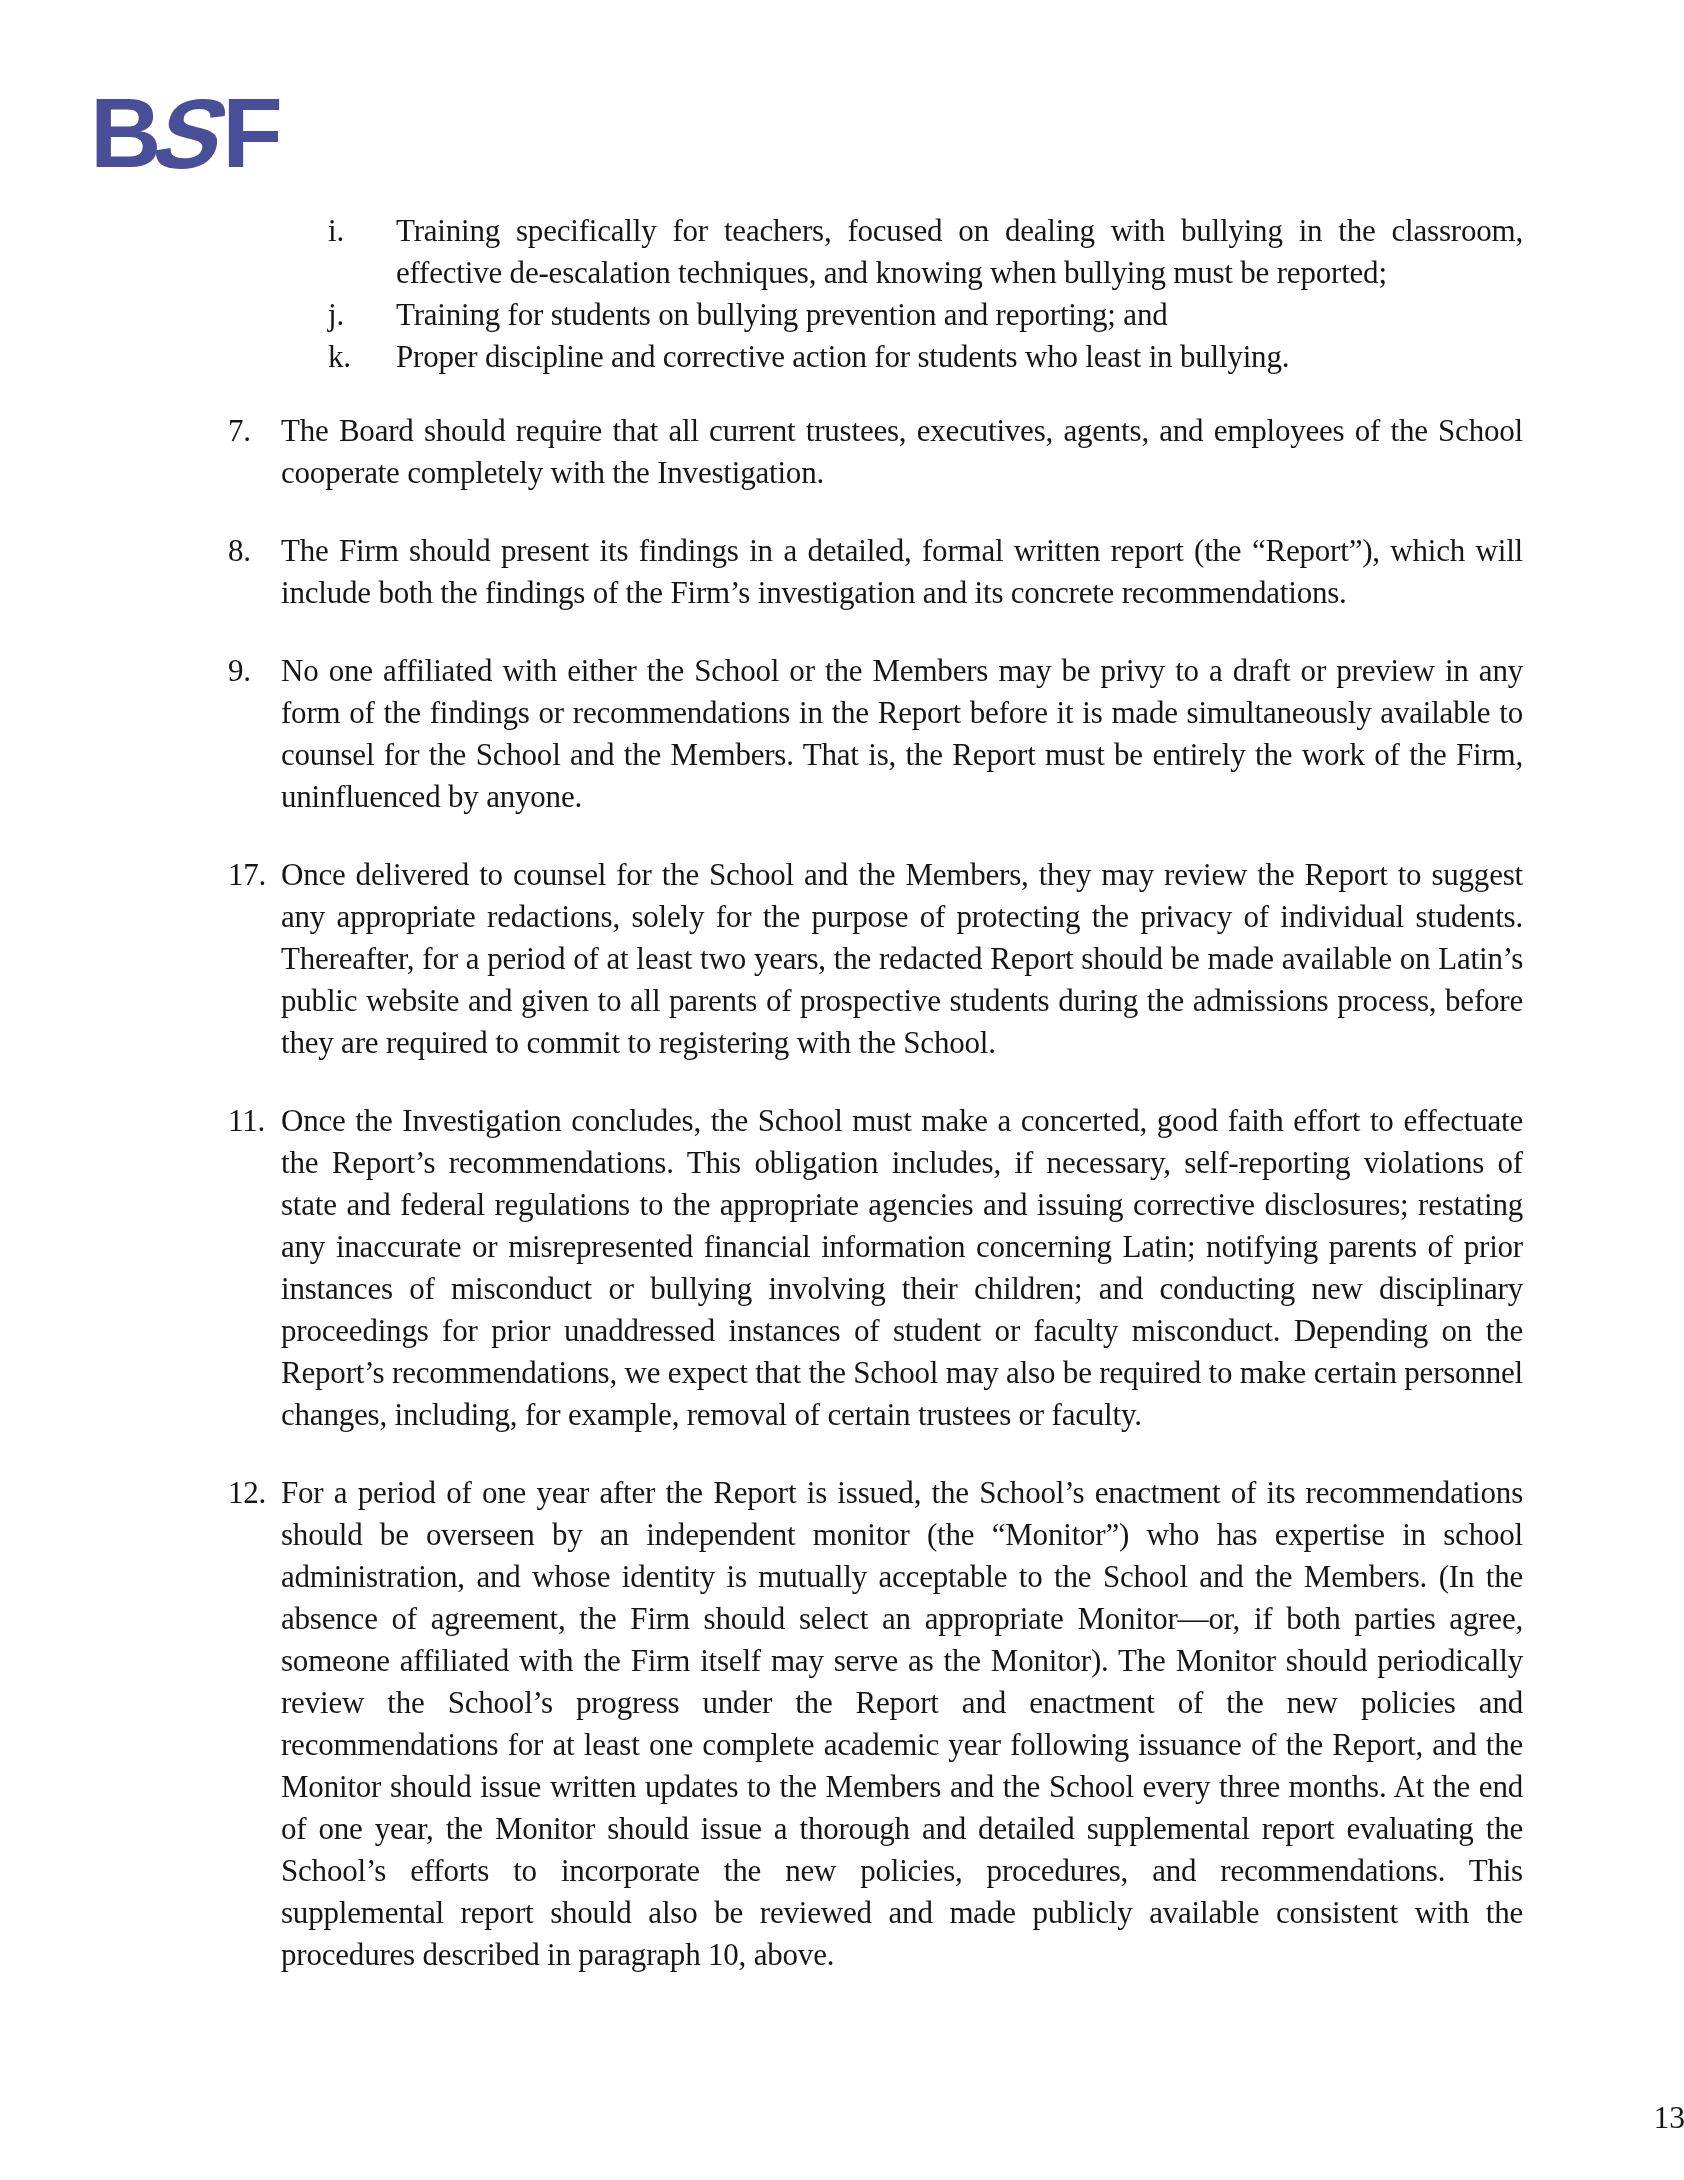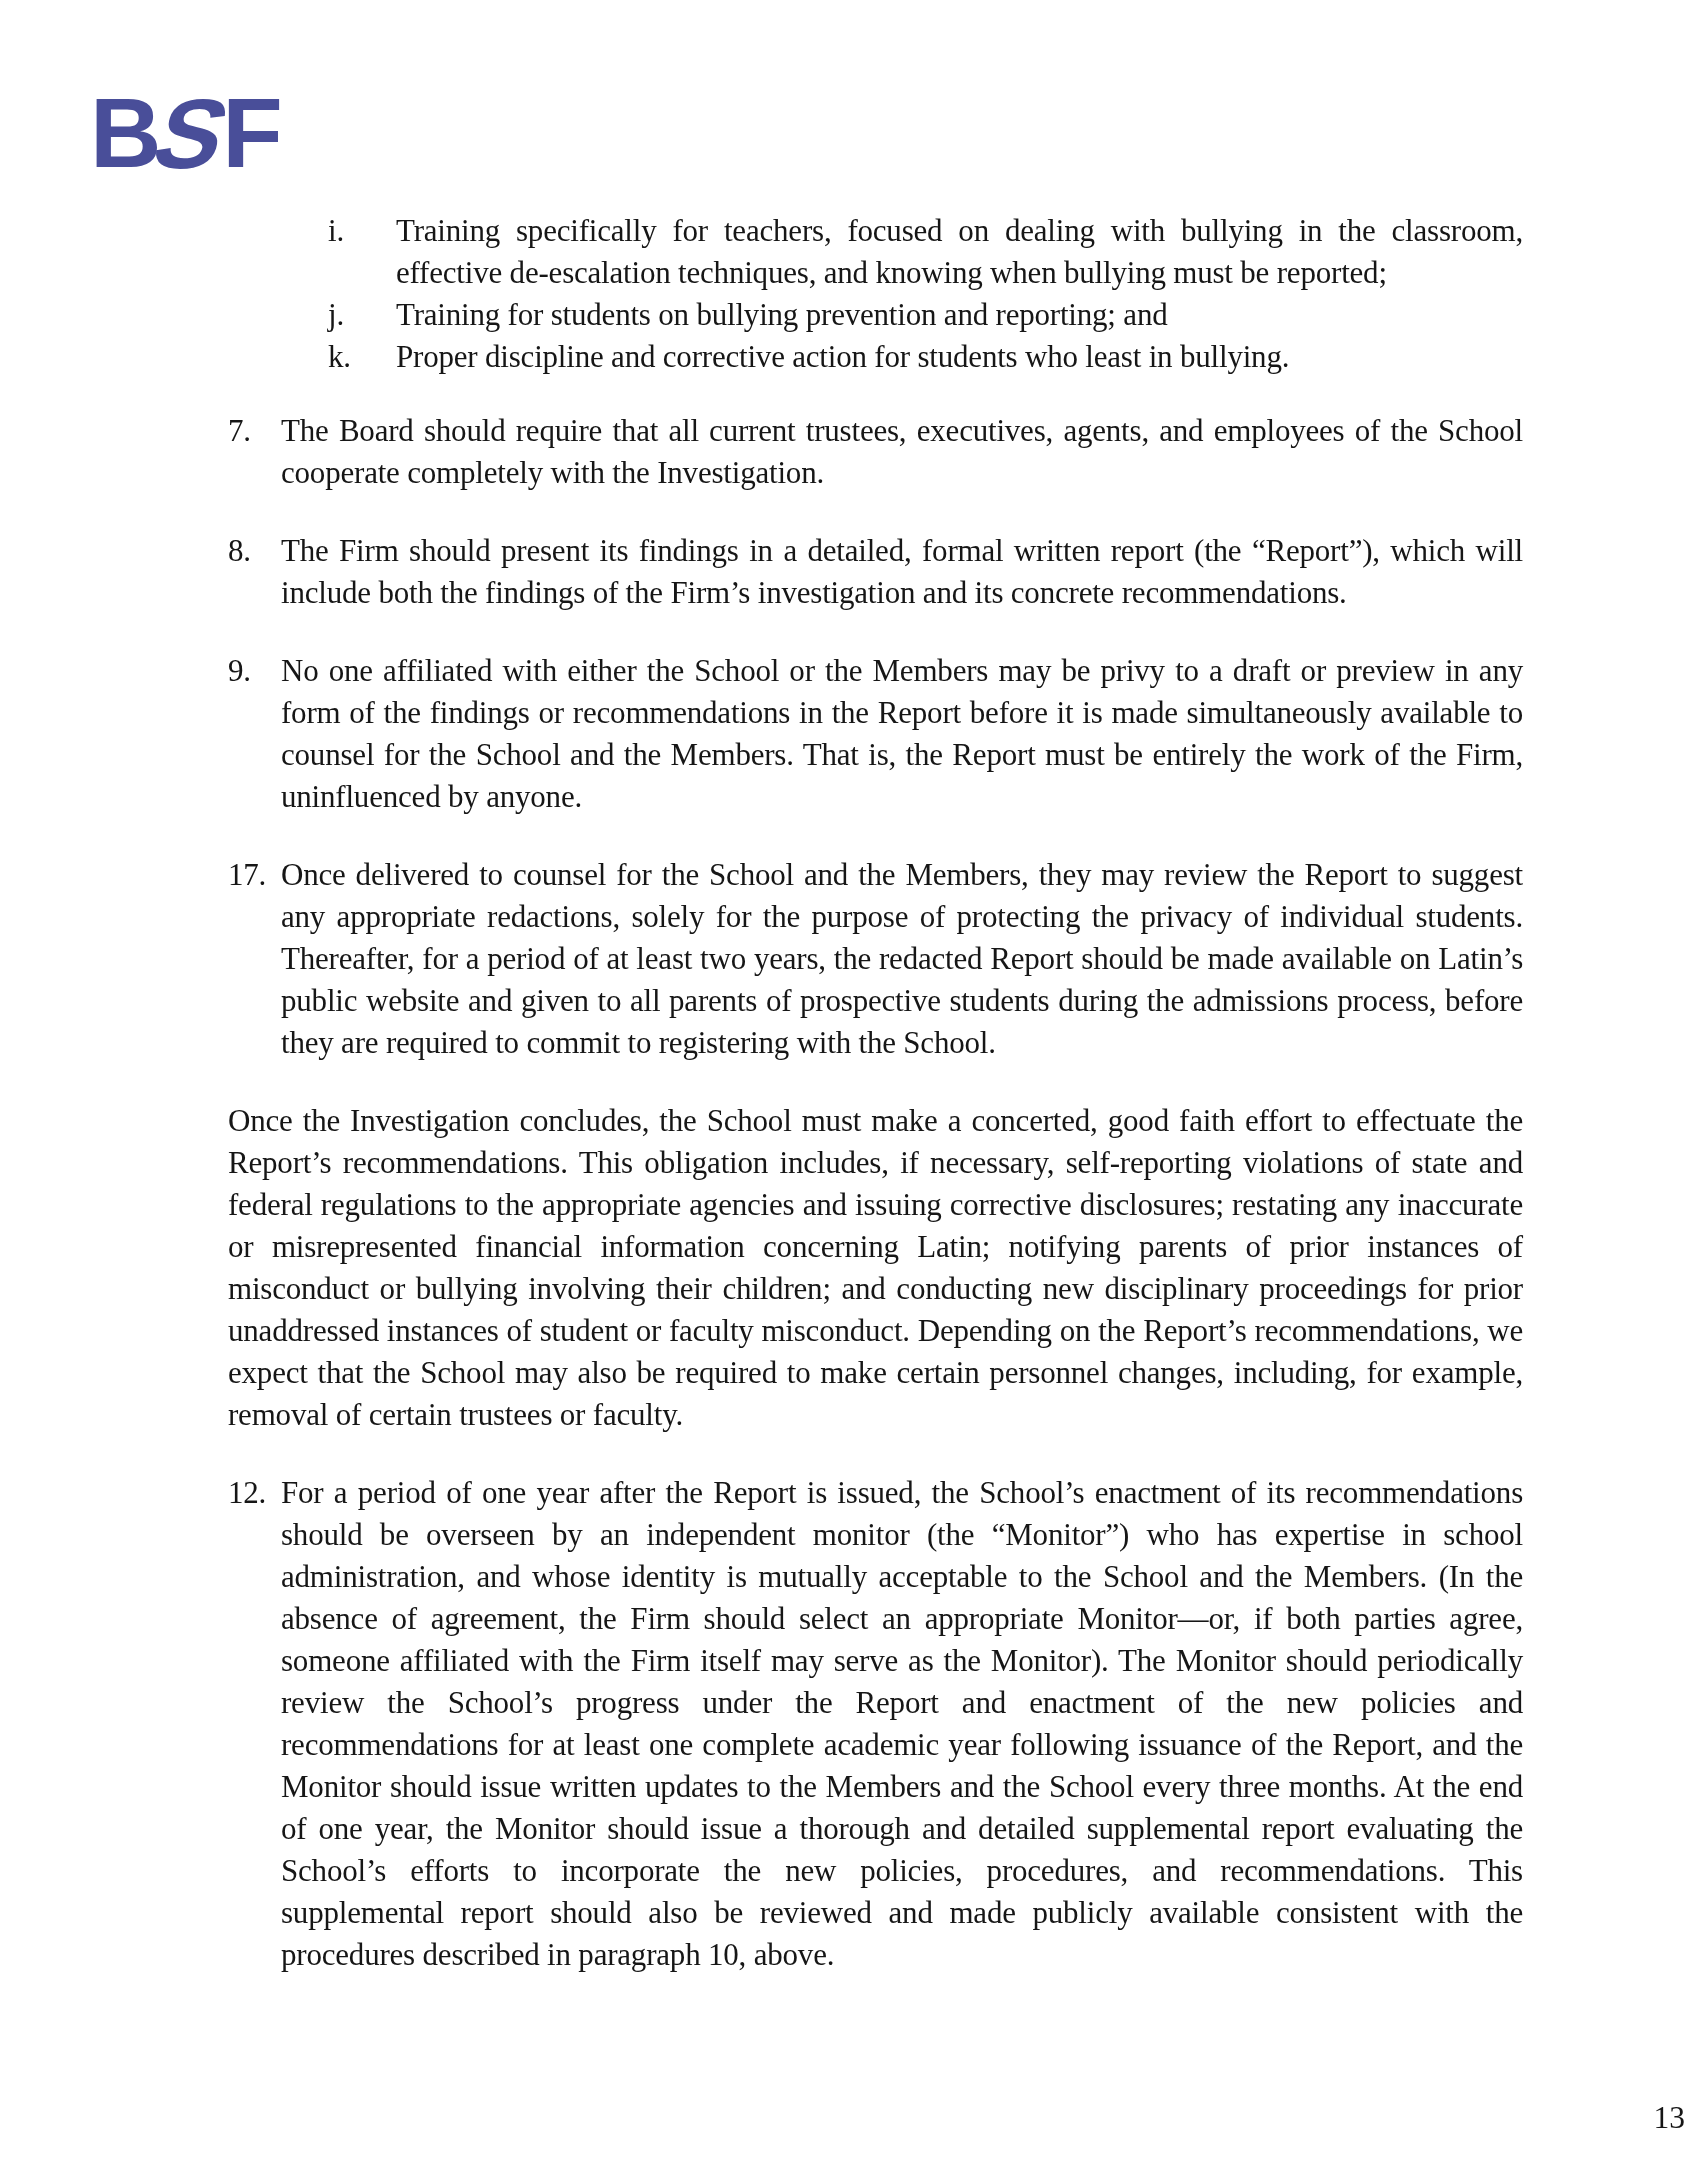--- a/index.html
+++ b/index.html
@@ -122,20 +122,21 @@
       </div>
       <div class="para">
         <span class="para-marker">9.</span>
         <span class="para-text">No one affiliated with either the School or the Members may be privy to a draft or preview in any form of the findings or recommendations in the Report before it is made simultaneously available to counsel for the School and the Members.  That is, the Report must be entirely the work of the Firm, uninfluenced by anyone.</span>
       </div>
       <div class="para">
         <span class="para-marker">17.</span>
         <span class="para-text">Once delivered to counsel for the School and the Members, they may review the Report to suggest any appropriate redactions, solely for the purpose of protecting the privacy of individual students.  Thereafter, for a period of at least two years, the redacted Report should be made available on Latin’s public website and given to all parents of prospective students during the admissions process, before they are required to commit to registering with the School.</span>
       </div>
       <div class="para">
+        <span class="para-marker">11.</span>
         <span class="para-text">Once the Investigation concludes, the School must make a concerted, good faith effort to effectuate the Report’s recommendations. This obligation includes, if necessary, self-reporting violations of state and federal regulations to the appropriate agencies and issuing corrective disclosures; restating any inaccurate or misrepresented financial information concerning Latin; notifying parents of prior instances of misconduct or bullying involving their children; and conducting new disciplinary proceedings for prior unaddressed instances of student or faculty misconduct.  Depending on the Report’s recommendations, we expect that the School may also be required to make certain personnel changes, including, for example, removal of certain trustees or faculty.</span>
       </div>
       <div class="para">
         <span class="para-marker">12.</span>
         <span class="para-text">For a period of one year after the Report is issued, the School’s enactment of its recommendations should be overseen by an independent monitor (the “Monitor”) who has expertise in school administration, and whose identity is mutually acceptable to the School and the Members.  (In the absence of agreement, the Firm should select an appropriate Monitor—or, if both parties agree, someone affiliated with the Firm itself may serve as the Monitor).  The Monitor should periodically review the School’s progress under the Report and enactment of the new policies and recommendations for at least one complete academic year following issuance of the Report, and the Monitor should issue written updates to the Members and the School every three months. At the end of one year, the Monitor should issue a thorough and detailed supplemental report evaluating the School’s efforts to incorporate the new policies, procedures, and recommendations.  This supplemental report should also be reviewed and made publicly available consistent with the procedures described in paragraph 10, above.</span>
       </div>
     </div>
 
   </div>
 

